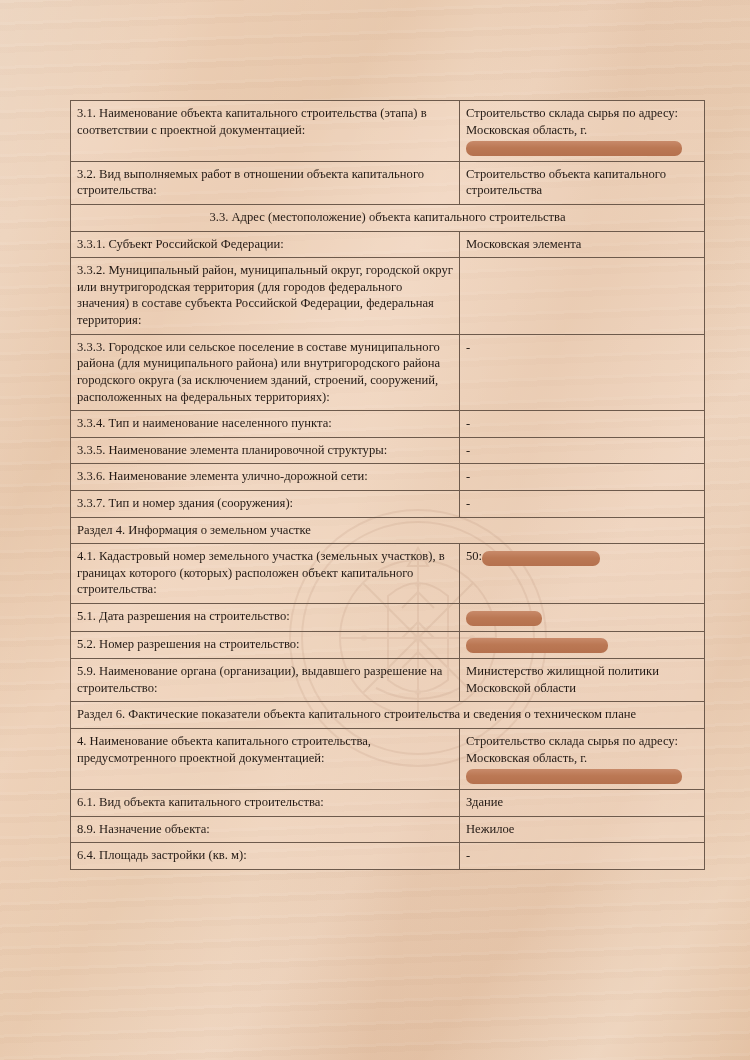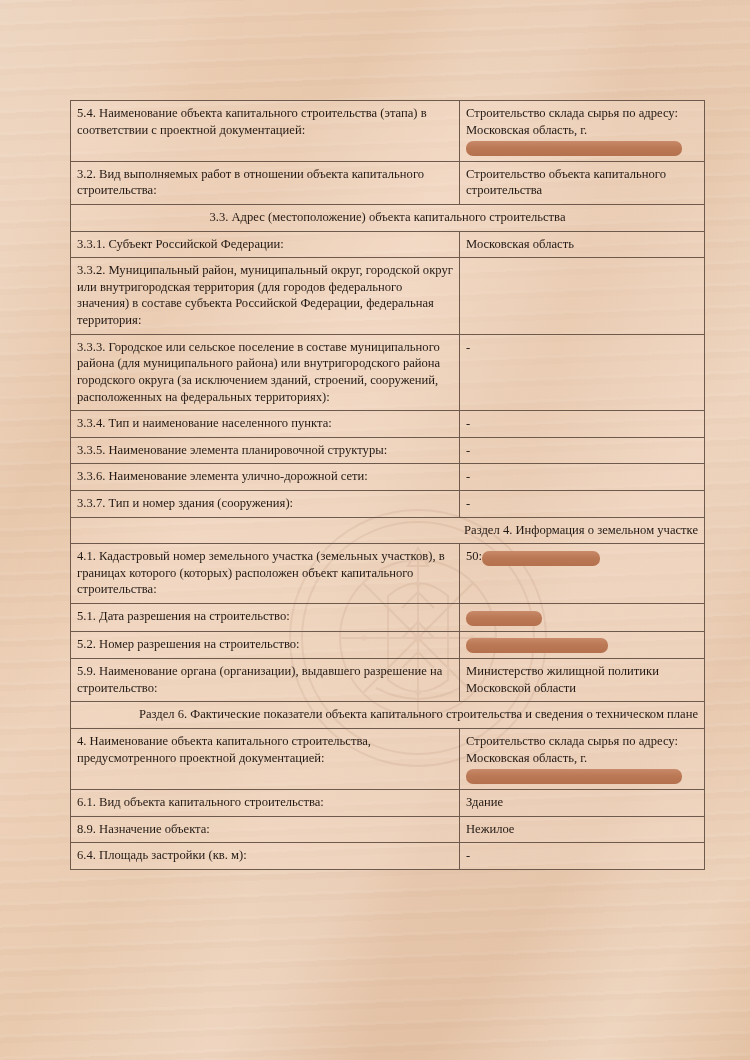--- a/index.html
+++ b/index.html
@@ -88,21 +88,21 @@
   }
   #doc-table td {
     border: 1px solid #6d5a4c;
     padding: 4px 6px 5px 6px;
     vertical-align: top;
     background: rgba(247,226,207,0.30);
   }
   td.lbl { width: 376px; }
   td.val { width: 232px; }
   td.section {
-    text-align: right;
+    text-align: left;
     padding: 5px 14px 6px 14px;
   }
 
   
   .redact {
     display: inline-block;
     height: 15px;
     border-radius: 7px;
     background: linear-gradient(180deg, #c88a6a 0%, #bb7854 45%, #b5714e 100%);
     vertical-align: middle;
@@ -139,39 +139,39 @@
       <circle cx="96" cy="150" r="3"></circle>
       <circle cx="204" cy="150" r="3"></circle>
     </g>
   </svg>
 </div>
 
 <table id="doc-table">
   <tbody>
 
     <tr>
-      <td class="lbl">5.4. Наименование объекта капитального строительства (этапа) в соответствии с проектной документацией:</td>
+      <td class="lbl">3.1. Наименование объекта капитального строительства (этапа) в соответствии с проектной документацией:</td>
       <td class="val">
         <span>Строительство склада сырья по адресу: Московская область, г.</span>
         <span class="redact w-full"></span>
       </td>
     </tr>
 
     <tr>
       <td class="lbl">3.2. Вид выполняемых работ в отношении объекта капитального строительства:</td>
       <td class="val">Строительство объекта капитального строительства</td>
     </tr>
 
     <tr>
       <td class="section" colspan="2" style="text-align:center;padding-left:6px;">3.3. Адрес (местоположение) объекта капитального строительства</td>
     </tr>
 
     <tr>
       <td class="lbl">3.3.1. Субъект Российской Федерации:</td>
-      <td class="val">Московская область</td>
+      <td class="val">Московская элемента</td>
     </tr>
 
     <tr>
       <td class="lbl">3.3.2. Муниципальный район, муниципальный округ, городской округ или внутригородская территория (для городов федерального значения) в составе субъекта Российской Федерации, федеральная территория:</td>
       <td class="val"></td>
     </tr>
 
     <tr>
       <td class="lbl">3.3.3. Городское или сельское поселение в составе муниципального района (для муниципального района) или внутригородского района городского округа (за исключением зданий, строений, сооружений, расположенных на федеральных территориях):</td>
       <td class="val">-</td>

